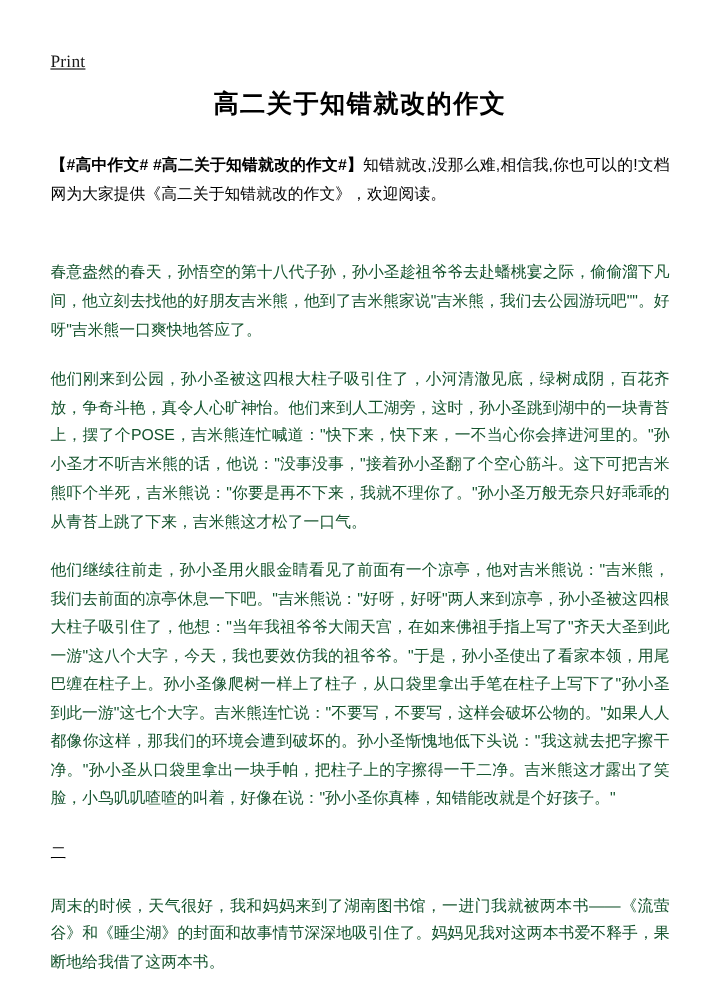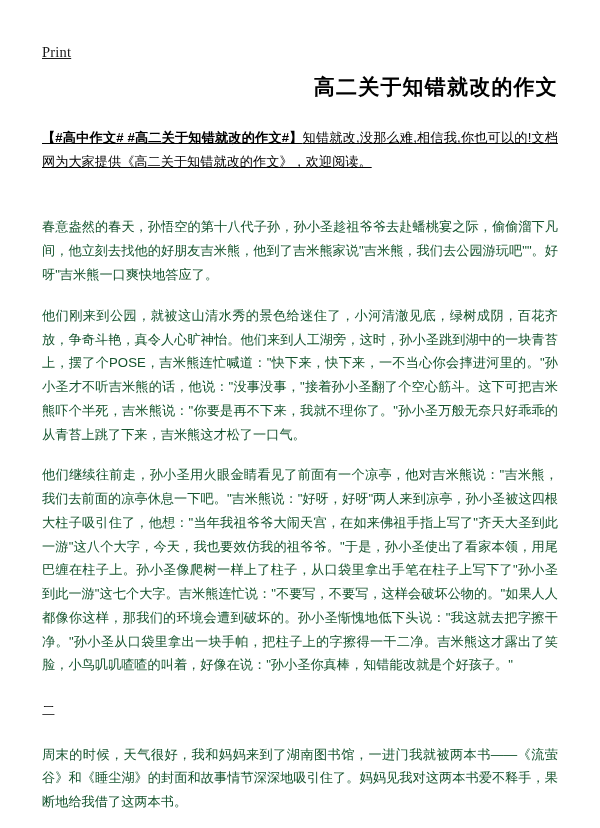--- a/index.html
+++ b/index.html
@@ -41,35 +41,34 @@
     left: 42px;
     top: 72px;
     width: 516px;
   }
 
   .doc-title {
     margin: 0;
     padding: 0;
     font-size: 21px;
     font-weight: bold;
-    text-align: right;
+    text-align: center;
     letter-spacing: 1.2px;
     line-height: 1.45;
     color: #000;
   }
 
   .lead {
     margin: 0;
     padding: 0;
     font-size: 13.2px;
     line-height: 1.78;
     text-align: justify;
     text-justify: inter-ideograph;
     color: #000;
-    text-decoration: underline;
   }
   .lead-strong {
     font-weight: bold;
   }
 
   .section-heading {
     margin: 0;
     padding: 0;
     font-size: 13.6px;
     font-weight: bold;
@@ -116,21 +115,21 @@
     <div class="sp-title"></div>
 
     <p class="lead"><span class="lead-strong">【#高中作文# #高二关于知错就改的作文#】</span><span>知错就改,没那么难,相信我,你也可以的!文档网为大家提供《高二关于知错就改的作文》，欢迎阅读。</span></p>
     <div class="sp-lead"></div>
 
     <div class="sp-head"></div>
 
     <p class="para">春意盎然的春天，孙悟空的第十八代子孙，孙小圣趁祖爷爷去赴蟠桃宴之际，偷偷溜下凡间，他立刻去找他的好朋友吉米熊，他到了吉米熊家说"吉米熊，我们去公园游玩吧""。好呀"吉米熊一口爽快地答应了。</p>
     <div class="sp-para"></div>
 
-    <p class="para">他们刚来到公园，就被这山清水秀的景色给迷住了，小河清澈见底，绿树成阴，百花齐放，争奇斗艳，真令人心旷神怡。他们来到人工湖旁，这时，孙小圣跳到湖中的一块青苔上，摆了个POSE，吉米熊连忙喊道："快下来，快下来，一不当心你会摔进河里的。"孙小圣才不听吉米熊的话，他说："没事没事，"接着孙小圣翻了个空心筋斗。这下可把吉米熊吓个半死，吉米熊说："你要是再不下来，我就不理你了。"孙小圣万般无奈只好乖乖的从青苔上跳了下来，吉米熊这才松了一口气。</p>
+    <p class="para">他们刚来到公园，孙小圣被这四根大柱子吸引住了，小河清澈见底，绿树成阴，百花齐放，争奇斗艳，真令人心旷神怡。他们来到人工湖旁，这时，孙小圣跳到湖中的一块青苔上，摆了个POSE，吉米熊连忙喊道："快下来，快下来，一不当心你会摔进河里的。"孙小圣才不听吉米熊的话，他说："没事没事，"接着孙小圣翻了个空心筋斗。这下可把吉米熊吓个半死，吉米熊说："你要是再不下来，我就不理你了。"孙小圣万般无奈只好乖乖的从青苔上跳了下来，吉米熊这才松了一口气。</p>
     <div class="sp-para"></div>
 
     <p class="para">他们继续往前走，孙小圣用火眼金睛看见了前面有一个凉亭，他对吉米熊说："吉米熊，我们去前面的凉亭休息一下吧。"吉米熊说："好呀，好呀"两人来到凉亭，孙小圣被这四根大柱子吸引住了，他想："当年我祖爷爷大闹天宫，在如来佛祖手指上写了"齐天大圣到此一游"这八个大字，今天，我也要效仿我的祖爷爷。"于是，孙小圣使出了看家本领，用尾巴缠在柱子上。孙小圣像爬树一样上了柱子，从口袋里拿出手笔在柱子上写下了"孙小圣到此一游"这七个大字。吉米熊连忙说："不要写，不要写，这样会破坏公物的。"如果人人都像你这样，那我们的环境会遭到破坏的。孙小圣惭愧地低下头说："我这就去把字擦干净。"孙小圣从口袋里拿出一块手帕，把柱子上的字擦得一干二净。吉米熊这才露出了笑脸，小鸟叽叽喳喳的叫着，好像在说："孙小圣你真棒，知错能改就是个好孩子。"</p>
     <div class="sp-secnum"></div>
 
     <p class="sec-num">二</p>
     <div class="sp-head"></div>
 
     <p class="para">周末的时候，天气很好，我和妈妈来到了湖南图书馆，一进门我就被两本书——《流萤谷》和《睡尘湖》的封面和故事情节深深地吸引住了。妈妈见我对这两本书爱不释手，果断地给我借了这两本书。</p>
 

